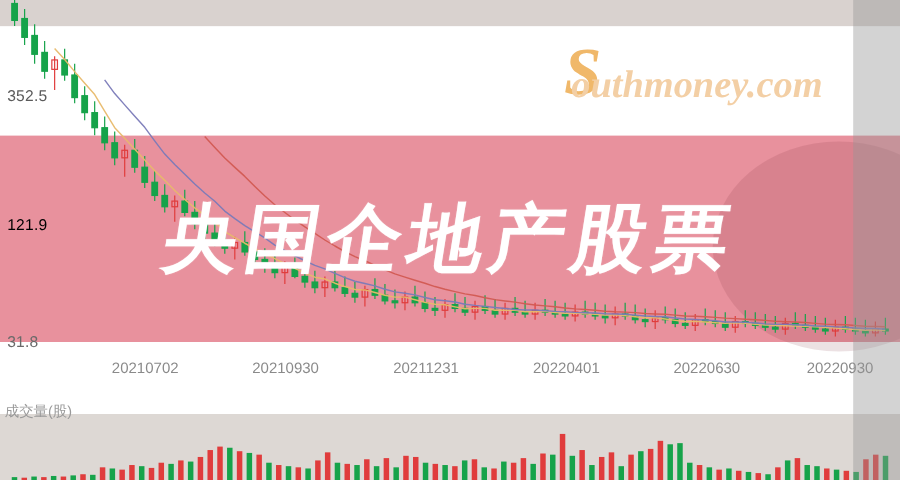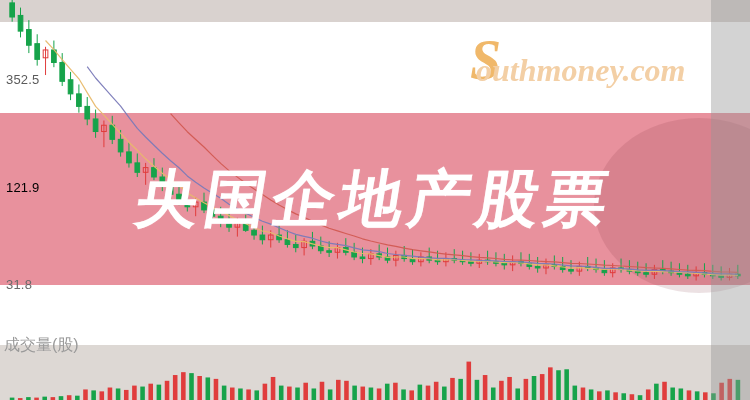--- a/index.html
+++ b/index.html
@@ -59,21 +59,21 @@
     position:absolute;left:0;top:300px;width:750px;height:20px;
   }
   .xlab{
     position:absolute;color:#8a8a8a;font-size:12.5px;
     transform:translateX(-50%);white-space:nowrap;
   }
 
   
   .vol-cap{
     position:absolute;left:4px;top:335px;color:#9a9a9a;
-    font-size:16px;white-space:nowrap;
+    font-size:12px;white-space:nowrap;
   }
 
   
   .headline{
     position:absolute;left:0;top:168px;width:750px;
     text-align:center;pointer-events:none;
   }
   .headline span{
     display:inline-block;
     font-family:"DejaVu Sans","Liberation Sans",sans-serif;
@@ -394,20 +394,28 @@
       <rect x="711.1719999999999" y="393.28" width="4.567111111111111" height="6.720000000000001" fill="#16a34a"></rect>
       <rect x="719.3275555555555" y="382.72" width="4.567111111111111" height="17.28" fill="#e03c3c"></rect>
       <rect x="727.483111111111" y="378.88" width="4.567111111111111" height="21.12" fill="#e03c3c"></rect>
       <rect x="735.6386666666666" y="379.84" width="4.567111111111111" height="20.16" fill="#16a34a"></rect>
     </svg>
 
   <div class="ylab top" style="top:72px">352.5</div>
   <div class="ylab mid" style="top:180px">121.9</div>
   <div class="ylab bot" style="top:277px">31.8</div>
 
+  <div class="xaxis">
+    <div class="xlab" style="left:121px">20210702</div>
+    <div class="xlab" style="left:238px">20210930</div>
+    <div class="xlab" style="left:355px">20211231</div>
+    <div class="xlab" style="left:472px">20220401</div>
+    <div class="xlab" style="left:589px">20220630</div>
+    <div class="xlab" style="left:700px">20220930</div>
+  </div>
 
   <div class="vol-cap">成交量(股)</div>
 
   <div class="headline">
     <span>央国企地产股票</span>
   </div>
 
   <div class="right-gray"></div>
 
   <div class="wm">

